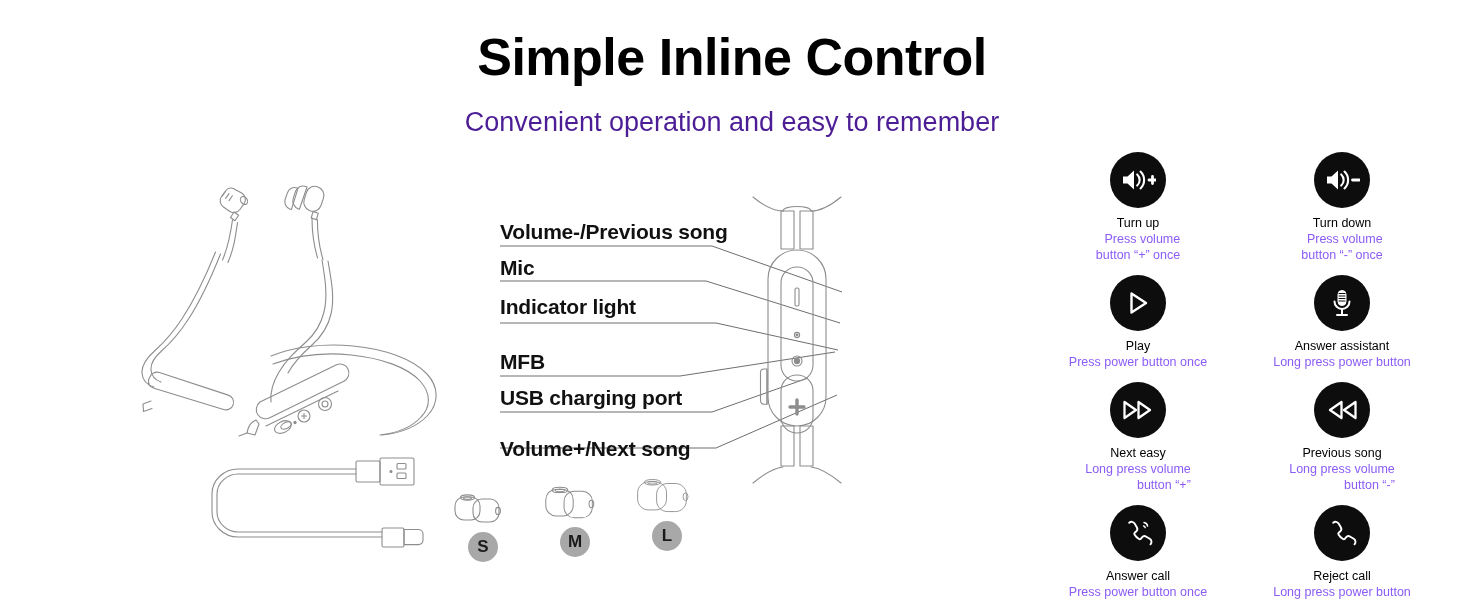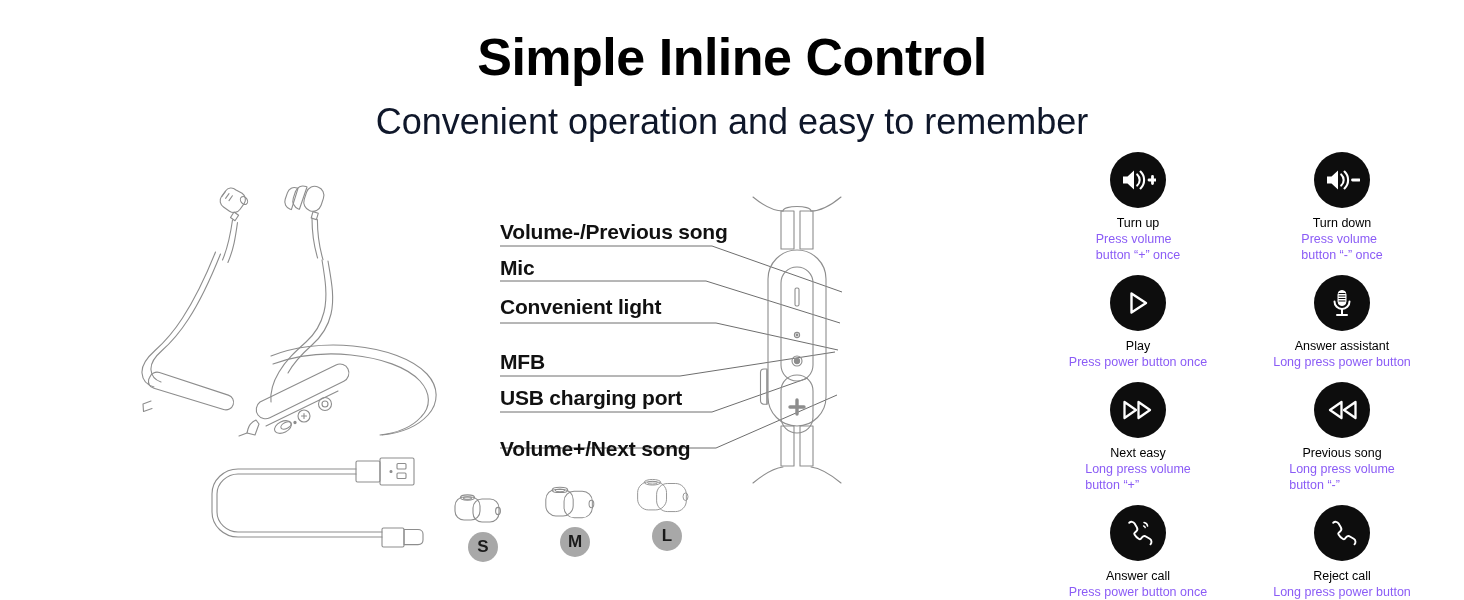--- a/index.html
+++ b/index.html
@@ -27,25 +27,25 @@
   }
   #title {
     font-size: 52px;
     font-weight: bold;
     color: #000000;
     letter-spacing: -0.5px;
     line-height: 1.12;
     white-space: nowrap;
   }
   #subtitle {
-    font-size: 36px;
+    font-size: 27px;
     font-weight: normal;
-    color: #0f172a;
+    color: #4c1d95;
     line-height: 1.2;
-    margin-top: 14px;
+    margin-top: 20px;
     white-space: nowrap;
   }
 
   
   #art-neckband { position: absolute; left: 132px; top: 168px; }
   #art-cable    { position: absolute; left: 196px; top: 455px; }
 
   
   #eartips {
     position: absolute;
@@ -96,21 +96,21 @@
     display: grid;
     grid-template-columns: 1fr 1fr;
     grid-auto-rows: auto;
     row-gap: 12px;
     column-gap: 8px;
   }
   .func-cell {
     display: flex;
     flex-direction: column;
     align-items: center;
-    text-align: left;
+    text-align: right;
   }
   .func-circle {
     width: 56px; height: 56px;
     border-radius: 50%;
     background: #0d0d0d;
     display: flex;
     align-items: center;
     justify-content: center;
     flex: 0 0 auto;
   }
@@ -258,21 +258,21 @@
 
       <path d="M10 196 H190 L345 172"></path>
 
       <path d="M10 232 H222 L318 198"></path>
 
       <path d="M10 268 H226 L347 215"></path>
     </svg>
 
     <div class="callout-label" style="left:10px; top:40px;">Volume-/Previous song</div>
     <div class="callout-label" style="left:10px; top:76px;">Mic</div>
-    <div class="callout-label" style="left:10px; top:115px;">Convenient light</div>
+    <div class="callout-label" style="left:10px; top:115px;">Indicator light</div>
     <div class="callout-label" style="left:10px; top:170px;">MFB</div>
     <div class="callout-label" style="left:10px; top:206px;">USB charging port</div>
     <div class="callout-label" style="left:10px; top:257px;">Volume+/Next song</div>
   </div>
 
   <svg id="art-module" width="105" height="310" viewBox="0 0 105 310" fill="none" stroke="#8d8d8d" stroke-width="1.1" stroke-linejoin="round" stroke-linecap="round">
 
     <path d="M8 14 c12 10 22 14 30 14 M96 14 c-12 10 -22 14 -30 14"></path>
     <path d="M36 28 h13 v38 h-13 z"></path>
     <path d="M55 28 h13 v38 h-13 z"></path>

